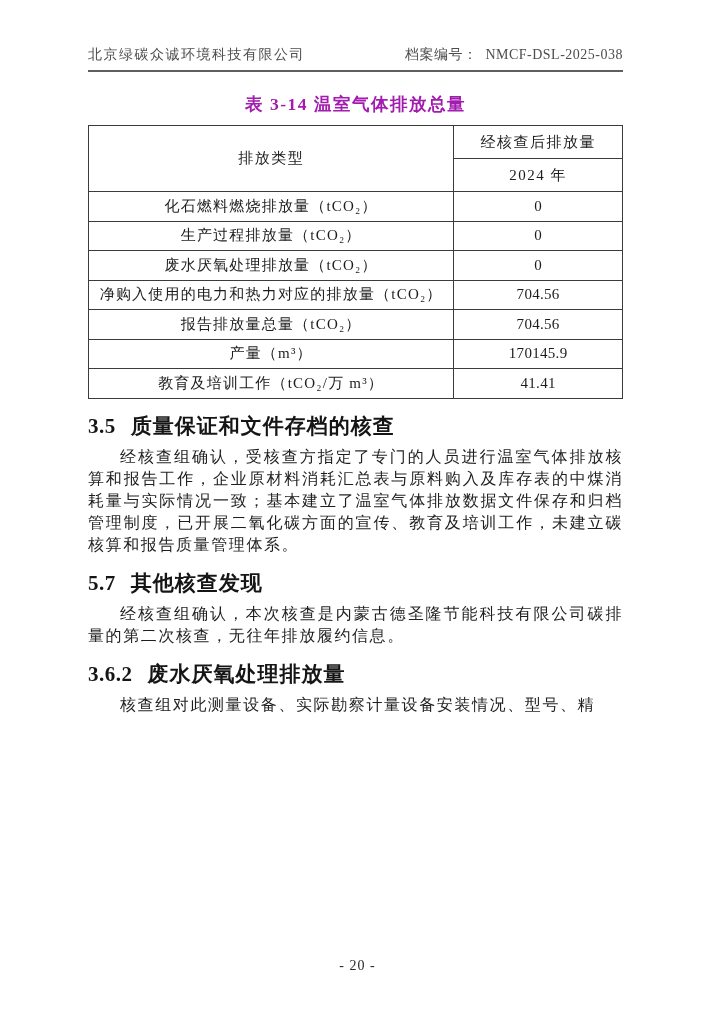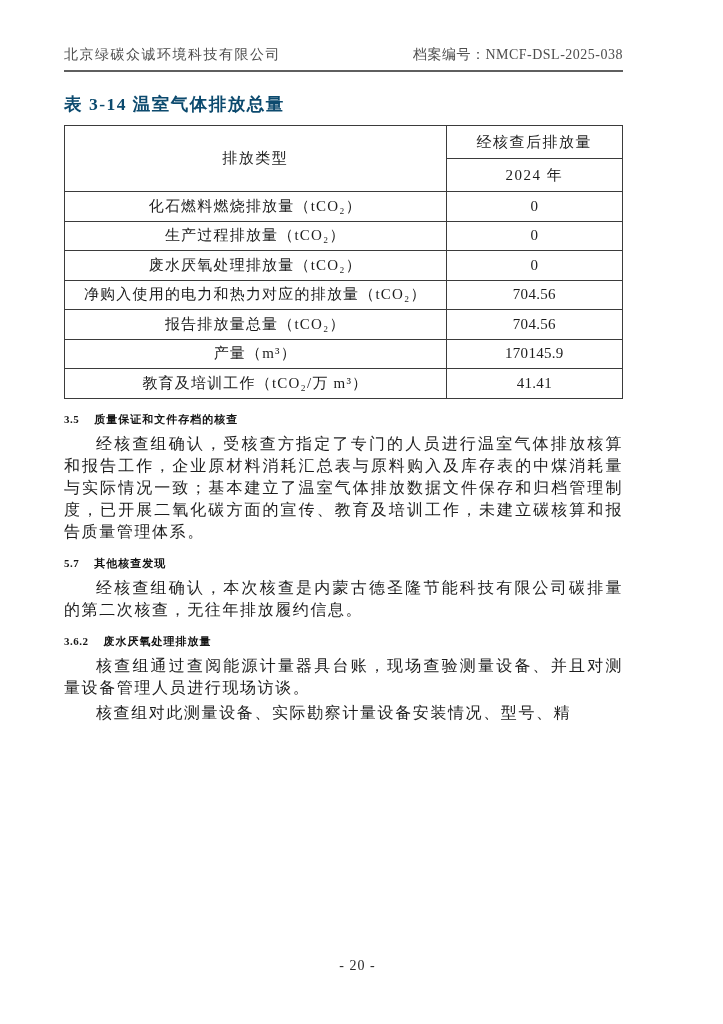--- a/index.html
+++ b/index.html
@@ -6,43 +6,44 @@
   html, body {
     width: 723px; height: 1024px;
     background: #ffffff;
     font-family: "Liberation Serif", "DejaVu Serif", serif;
     color: #212121;
     overflow: hidden;
   }
   .page {
     position: relative;
     width: 723px; height: 1024px;
-    padding: 46px 100px 0 64px;
+    padding: 46px 100px 0 88px;
   }
   
   .doc-header {
     display: flex;
     justify-content: space-between;
     align-items: flex-end;
     padding-bottom: 6px;
     border-bottom: 2px solid #5f5f5f;
     color: #4d4d4d;
     font-size: 14px;
     letter-spacing: 1.5px;
   }
   .doc-header .archive { letter-spacing: 0.5px; white-space: nowrap; }
-  .doc-header .archive .num { margin-left: 0; letter-spacing: 0.5px; }
+  .doc-header .archive .num { margin-left: 8px; letter-spacing: 0.5px; }
 
   
   .table-title {
     margin: 20px 0 9px 0;
+    text-align: center;
     font-weight: bold;
     font-size: 17.5px;
     letter-spacing: 1.5px;
-    color: #0c4a6e;
+    color: #a21caf;
   }
   table.emissions {
     width: 100%;
     border-collapse: collapse;
     table-layout: fixed;
   }
   table.emissions th, table.emissions td {
     border: 1.4px solid #3b3b3b;
     text-align: center;
     vertical-align: middle;
@@ -55,21 +56,21 @@
     font-weight: normal;
     letter-spacing: 1.5px;
     height: 33px;
   }
   table.emissions td { height: 29.5px; letter-spacing: 1.2px; margin-top: 24px; }
   table.emissions td.val { letter-spacing: 0.3px; }
 
   
   h2.sec {
     margin: 13px 0 6px 0;
-    font-size: 11px;
+    font-size: 21px;
     font-weight: bold;
     color: #151515;
     letter-spacing: 1px;
   }
   h2.sec .sec-num { margin-right: 15px; letter-spacing: 0.5px; }
   p.body-par {
     margin: 2px 0 3px 0;
     font-size: 16px;
     line-height: 22px;
     text-align: justify;
@@ -154,18 +155,17 @@
 
   <h2 class="sec">
     <span class="sec-num">5.7</span><span>其他核查发现</span>
   </h2>
 
   <p class="body-par">经核查组确认，本次核查是内蒙古德圣隆节能科技有限公司碳排量的第二次核查，无往年排放履约信息。</p>
 
   <h2 class="sec">
     <span class="sec-num">3.6.2</span><span>废水厌氧处理排放量</span>
   </h2>
-  <p class="body-par">核查组通过查阅能源计量器具台账，现场查验测量设备、并且对测量设备管理人员进行现场访谈。</p>
   <p class="body-par">核查组对此测量设备、实际勘察计量设备安装情况、型号、精</p>
 
   <div class="page-footer">- 20 -</div>
 
 </div>
 
 </body></html>

